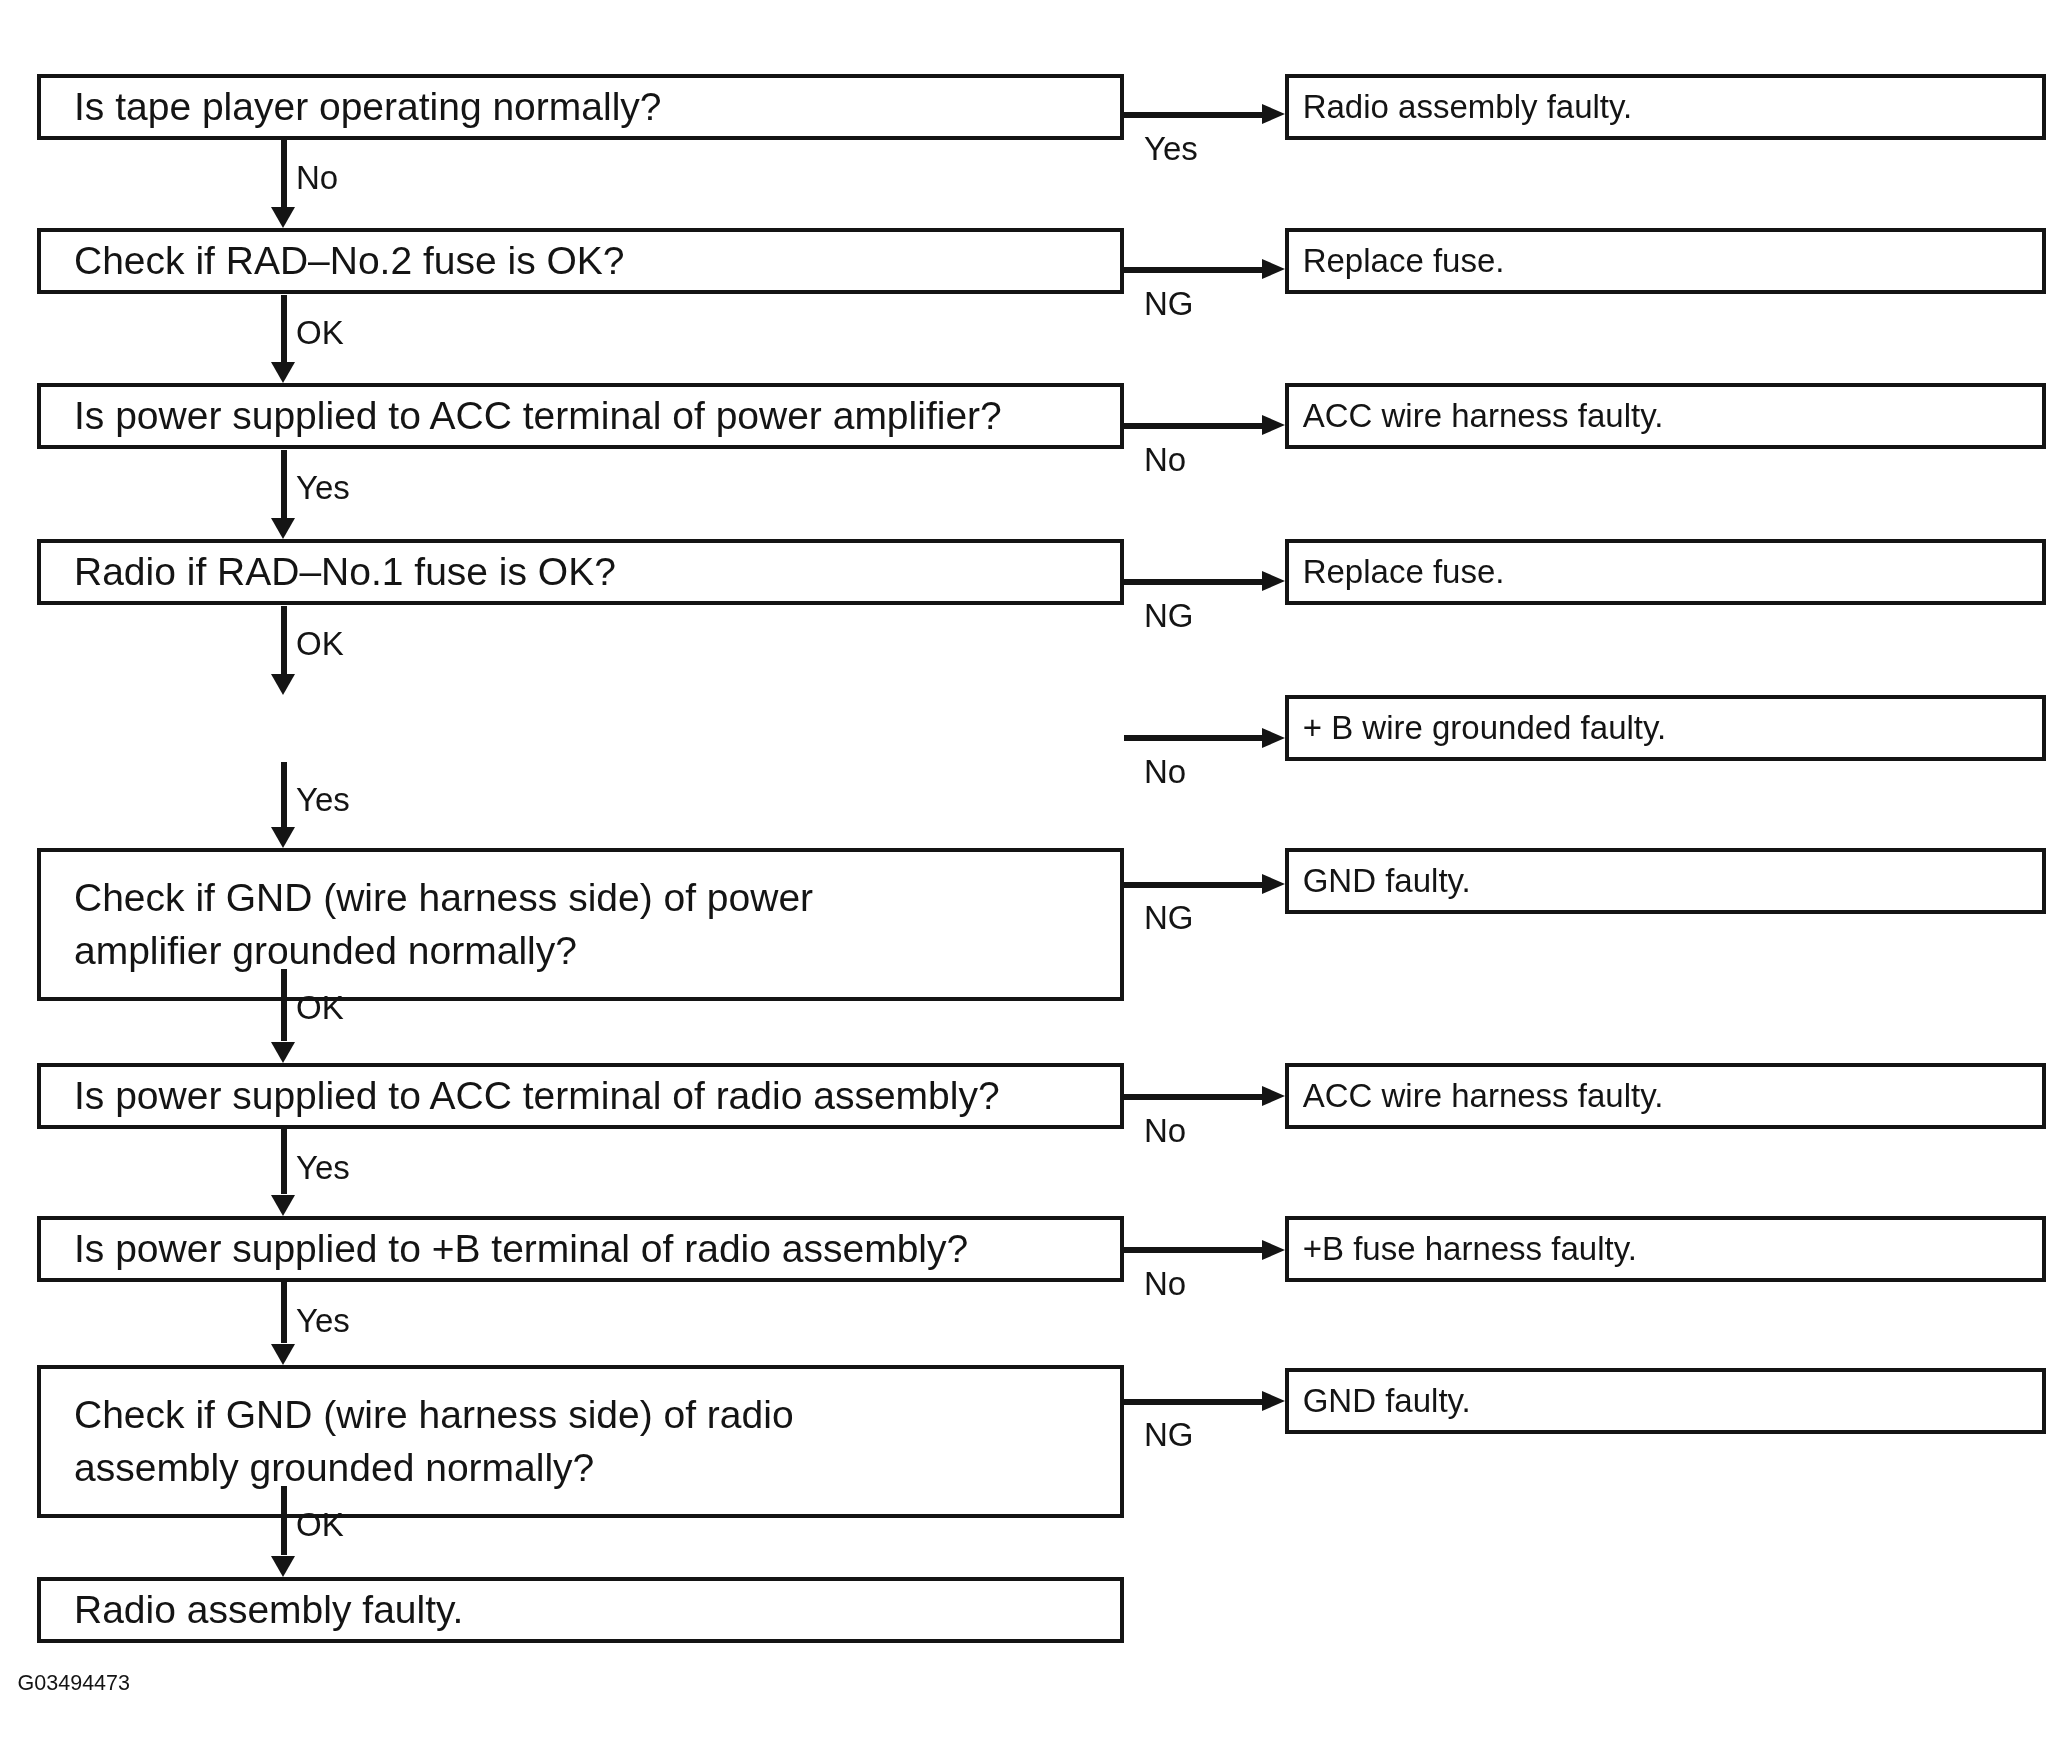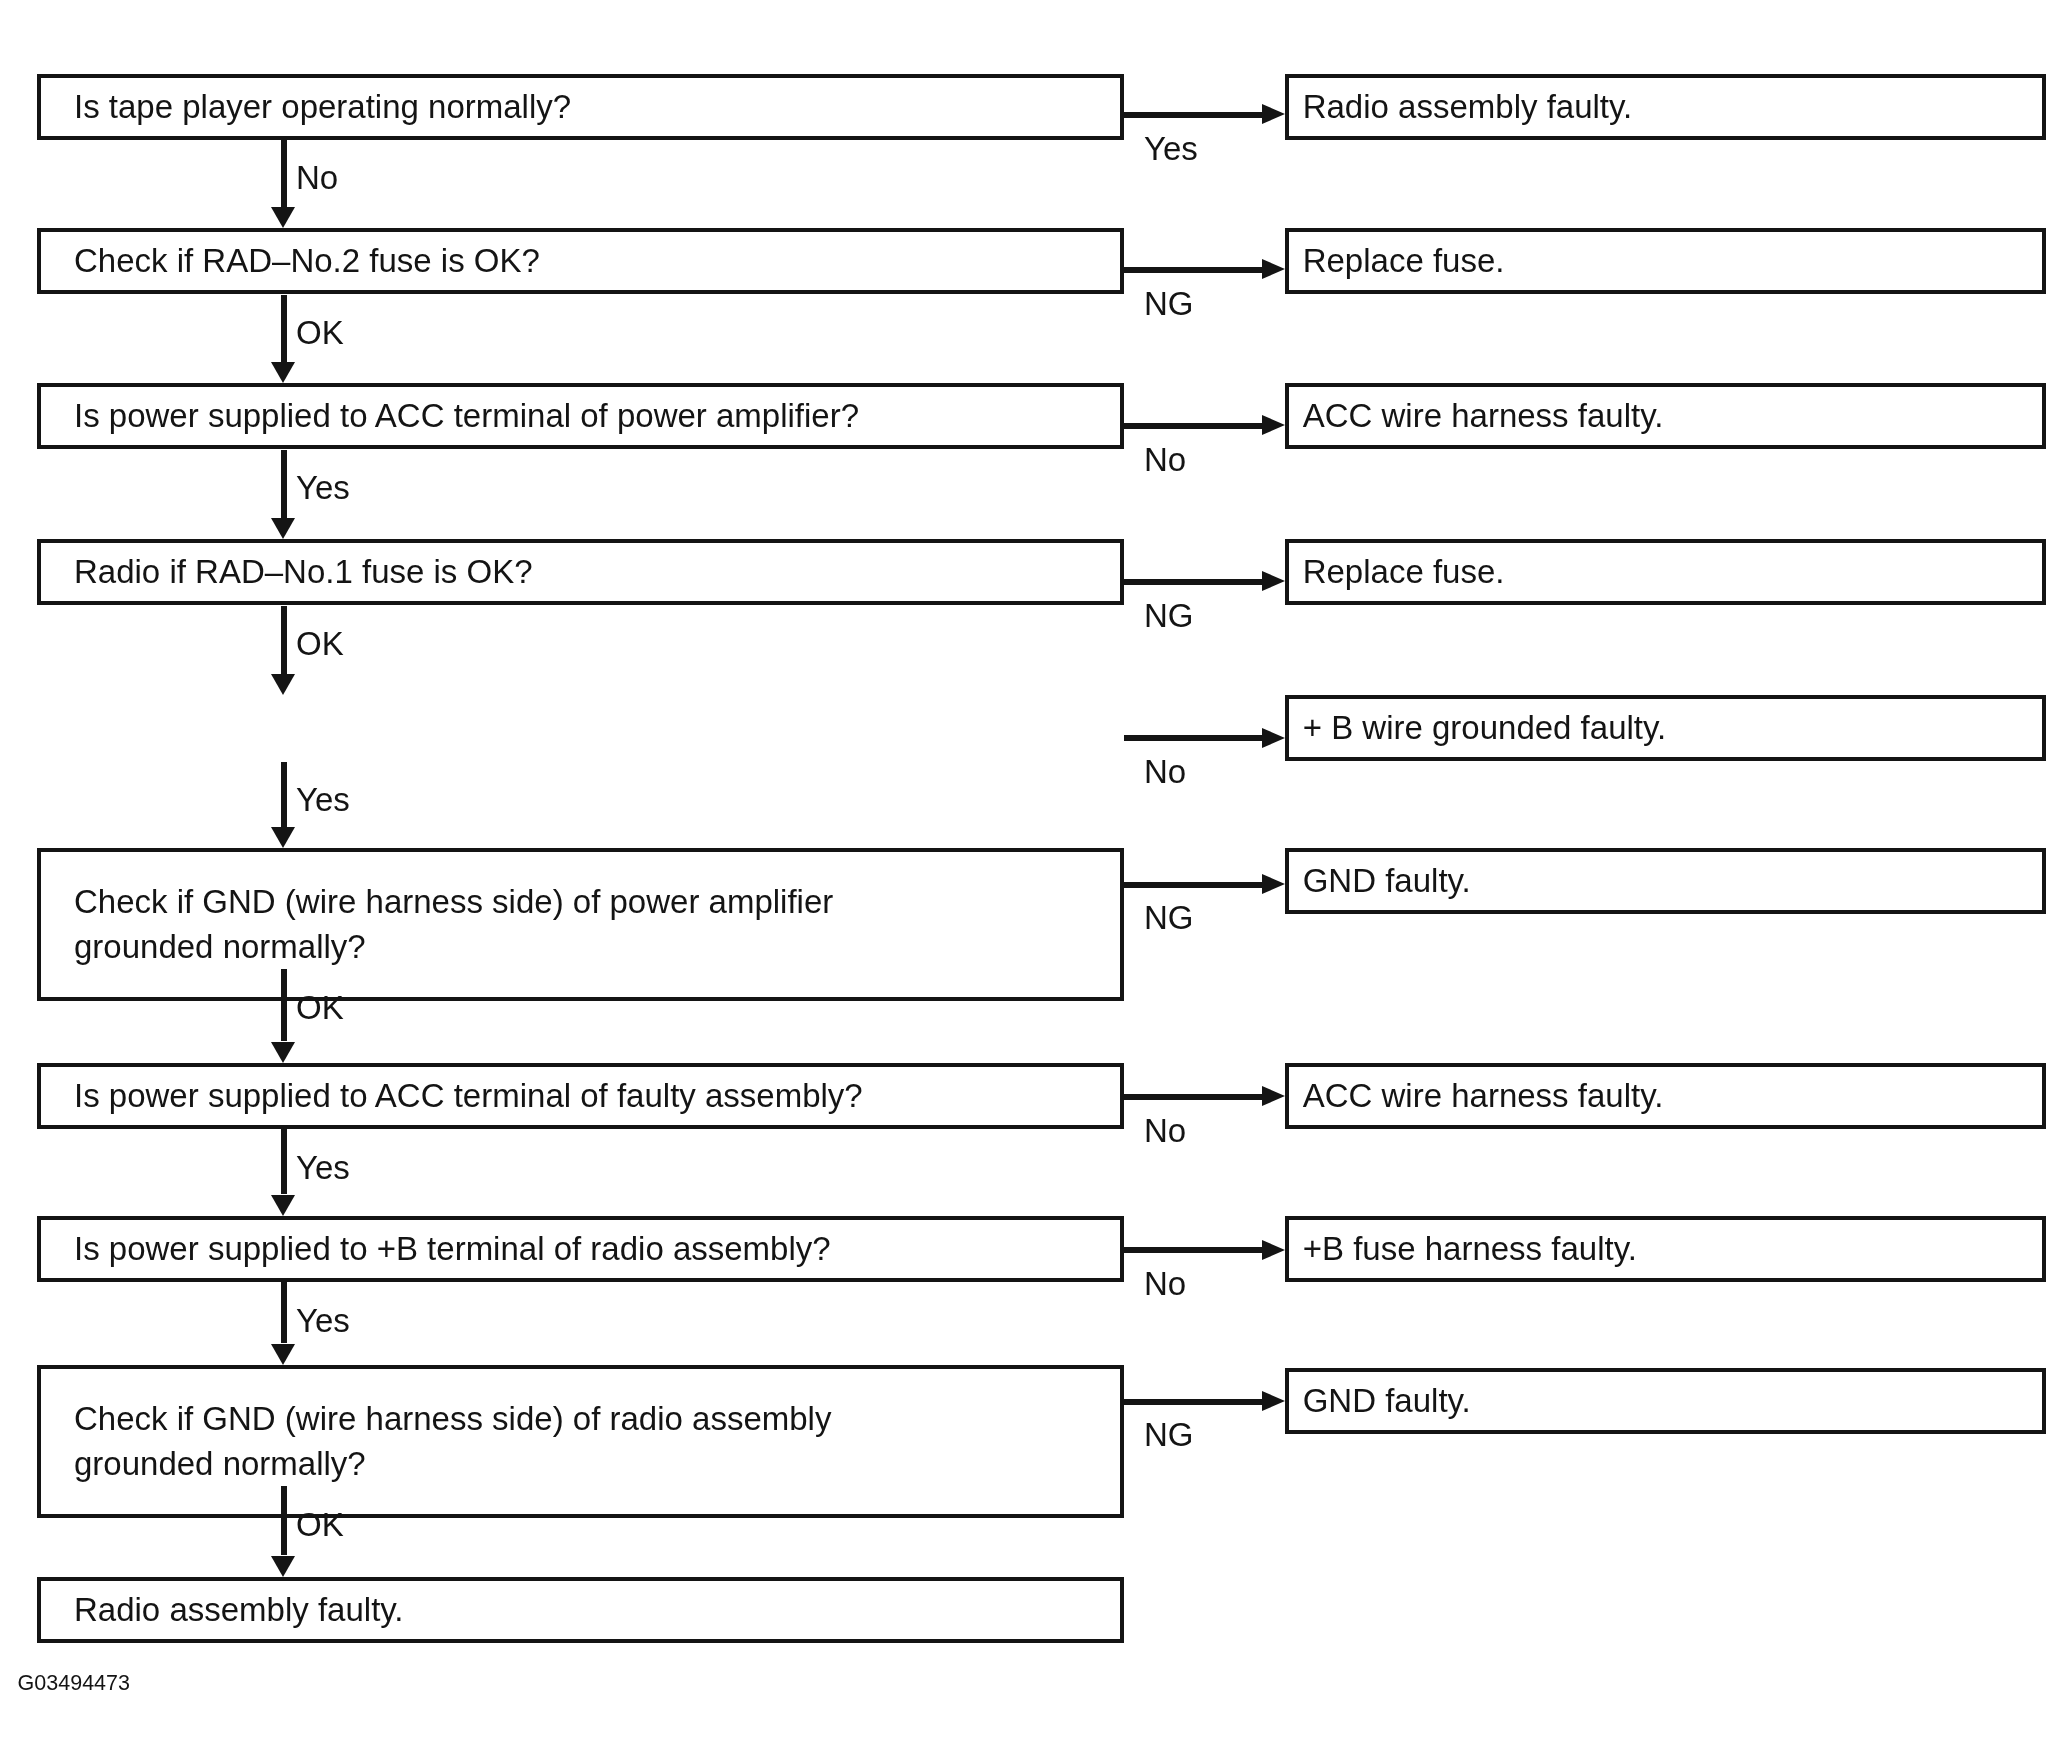--- a/index.html
+++ b/index.html
@@ -7,21 +7,21 @@
     position:relative; width:2071px; height:1761px;
     background:#ffffff; color:#141414;
     font-family:"Liberation Sans","DejaVu Sans",sans-serif;
     overflow:hidden;
   }
   
   .qbox {
     position:absolute; left:37px; width:1087px; height:66px;
     border:4.9px solid #141414; background:#fff; box-sizing:border-box;
     display:flex; align-items:center;
-    padding:0 17.6px 0 33px; font-size:33px; line-height:1.35;
+    padding:0 17.6px 0 33px; font-size:39px; line-height:1.35;
   }
   .qbox.tall { height:153px; }
   .qbox.tall .qtext { max-width:848px; }
   
   .rbox {
     position:absolute; left:1285px; width:761px; height:66px;
     border:4.9px solid #141414; background:#fff; box-sizing:border-box;
     display:flex; align-items:center;
     padding:0 13.7px; font-size:33px;
   }
@@ -114,21 +114,21 @@
       <span>GND faulty.</span>
     </div>
   <div class="hl" style="top:882px"></div>
   <div class="ha" style="top:874px"></div>
   <div class="slbl" style="top:899px">NG</div>
   <div class="vl" style="top:969px;height:72px"></div>
   <div class="va" style="top:1042px"></div>
   <div class="dlbl" style="top:989px">OK</div>
 
   <div class="qbox" style="top:1063px">
-      <span class="qtext">Is power supplied to ACC terminal of faulty assembly?</span>
+      <span class="qtext">Is power supplied to ACC terminal of radio assembly?</span>
     </div>
   <div class="rbox" style="top:1063px">
       <span>ACC wire harness faulty.</span>
     </div>
   <div class="hl" style="top:1094px"></div>
   <div class="ha" style="top:1086px"></div>
   <div class="slbl" style="top:1112px">No</div>
   <div class="vl" style="top:1129px;height:65px"></div>
   <div class="va" style="top:1195px"></div>
   <div class="dlbl" style="top:1149px">Yes</div>

